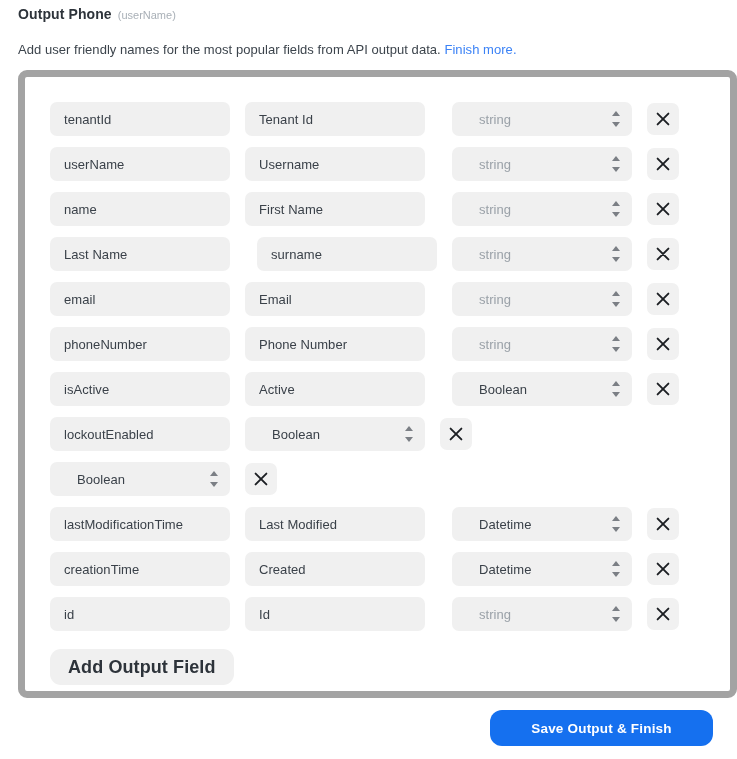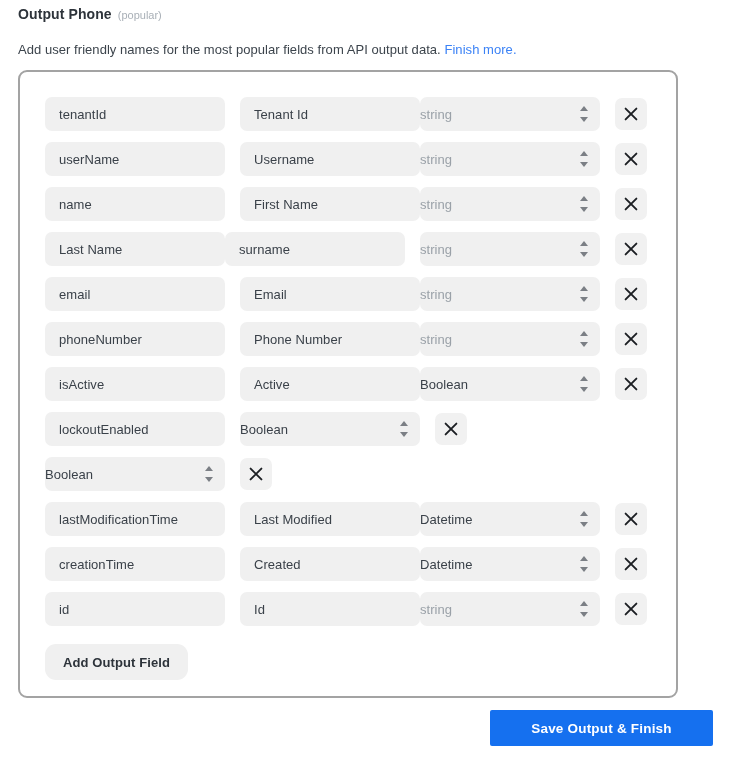--- a/index.html
+++ b/index.html
@@ -54,23 +54,23 @@
     color: #3b82f6;
     text-decoration: none;
     cursor: pointer;
   }
 
   
   .card {
     position: absolute;
     left: 18px;
     top: 70px;
-    width: 660px;
+    width: 719px;
     height: 628px;
-    border: 2px solid #a3a3a3;
+    border: 7px solid #a3a3a3;
     border-radius: 9px;
     background: #ffffff;
   }
 
   .rows {
     position: absolute;
     left: 25px;
     top: 25px;
   }
 
@@ -87,38 +87,38 @@
     border-radius: 7px;
     background: #f0f0f0;
     font-family: "Liberation Sans", sans-serif;
     font-size: 13px;
     color: #3a4149;
     padding: 0 14px;
     outline: none;
     letter-spacing: 0.05px;
   }
   .inp-src { width: 180px; margin-right: 15px; }
-  .inp-dst { width: 180px; margin-right: 0; }
+  .inp-dst { width: 180px; margin-right: 27px; }
 
   .sel-wrap {
     position: relative;
     width: 180px;
     height: 34px;
     margin-right: 15px;
   }
   .sel {
     width: 100%;
     height: 34px;
     border: none;
     border-radius: 7px;
     background: #f0f0f0;
     font-family: "Liberation Sans", sans-serif;
     font-size: 13px;
     color: #3a4149;
-    padding: 0 28px 0 0;
+    padding: 0 28px 0 27px;
     outline: none;
     -webkit-appearance: none;
     -moz-appearance: none;
     appearance: none;
     letter-spacing: 0.05px;
     cursor: pointer;
   }
   .sel.placeholder { color: #9aa1a8; }
 
   .sel-arrows {
@@ -162,53 +162,53 @@
   .x-btn svg { display: block; }
 
   .add-btn {
     margin-top: 7px;
     height: 36px;
     padding: 0 18px;
     border: none;
     border-radius: 11px;
     background: #f0f0f0;
     font-family: "Liberation Sans", sans-serif;
-    font-size: 13px;
+    font-size: 18px;
     font-weight: 700;
     color: #2d333a;
     cursor: pointer;
     letter-spacing: 0.1px;
   }
 
   
   .save-btn {
     position: absolute;
     left: 490px;
     top: 710px;
     width: 223px;
     height: 36px;
     border: none;
-    border-radius: 2px;
+    border-radius: 12px;
     background: #1570ef;
     color: #ffffff;
     font-family: "Liberation Sans", sans-serif;
     font-size: 13.5px;
     font-weight: 700;
     cursor: pointer;
     letter-spacing: 0.2px;
   }
 </style>
 </head>
 <body>
 
 <div class="page">
 
   <div class="section-header">
     <span class="section-title">Output Phone</span>
-    <span class="section-optional">(popular)</span>
+    <span class="section-optional">(userName)</span>
   </div>
 
   <div class="section-desc">
     <span>Add user friendly names for the most popular fields from API output data.</span>
     <a class="link" href="#">Finish more.</a>
   </div>
 
   <div class="card">
     <div class="rows"><div class="field-row">
           <input class="inp inp-src" type="text" value="tenantId" style="">

